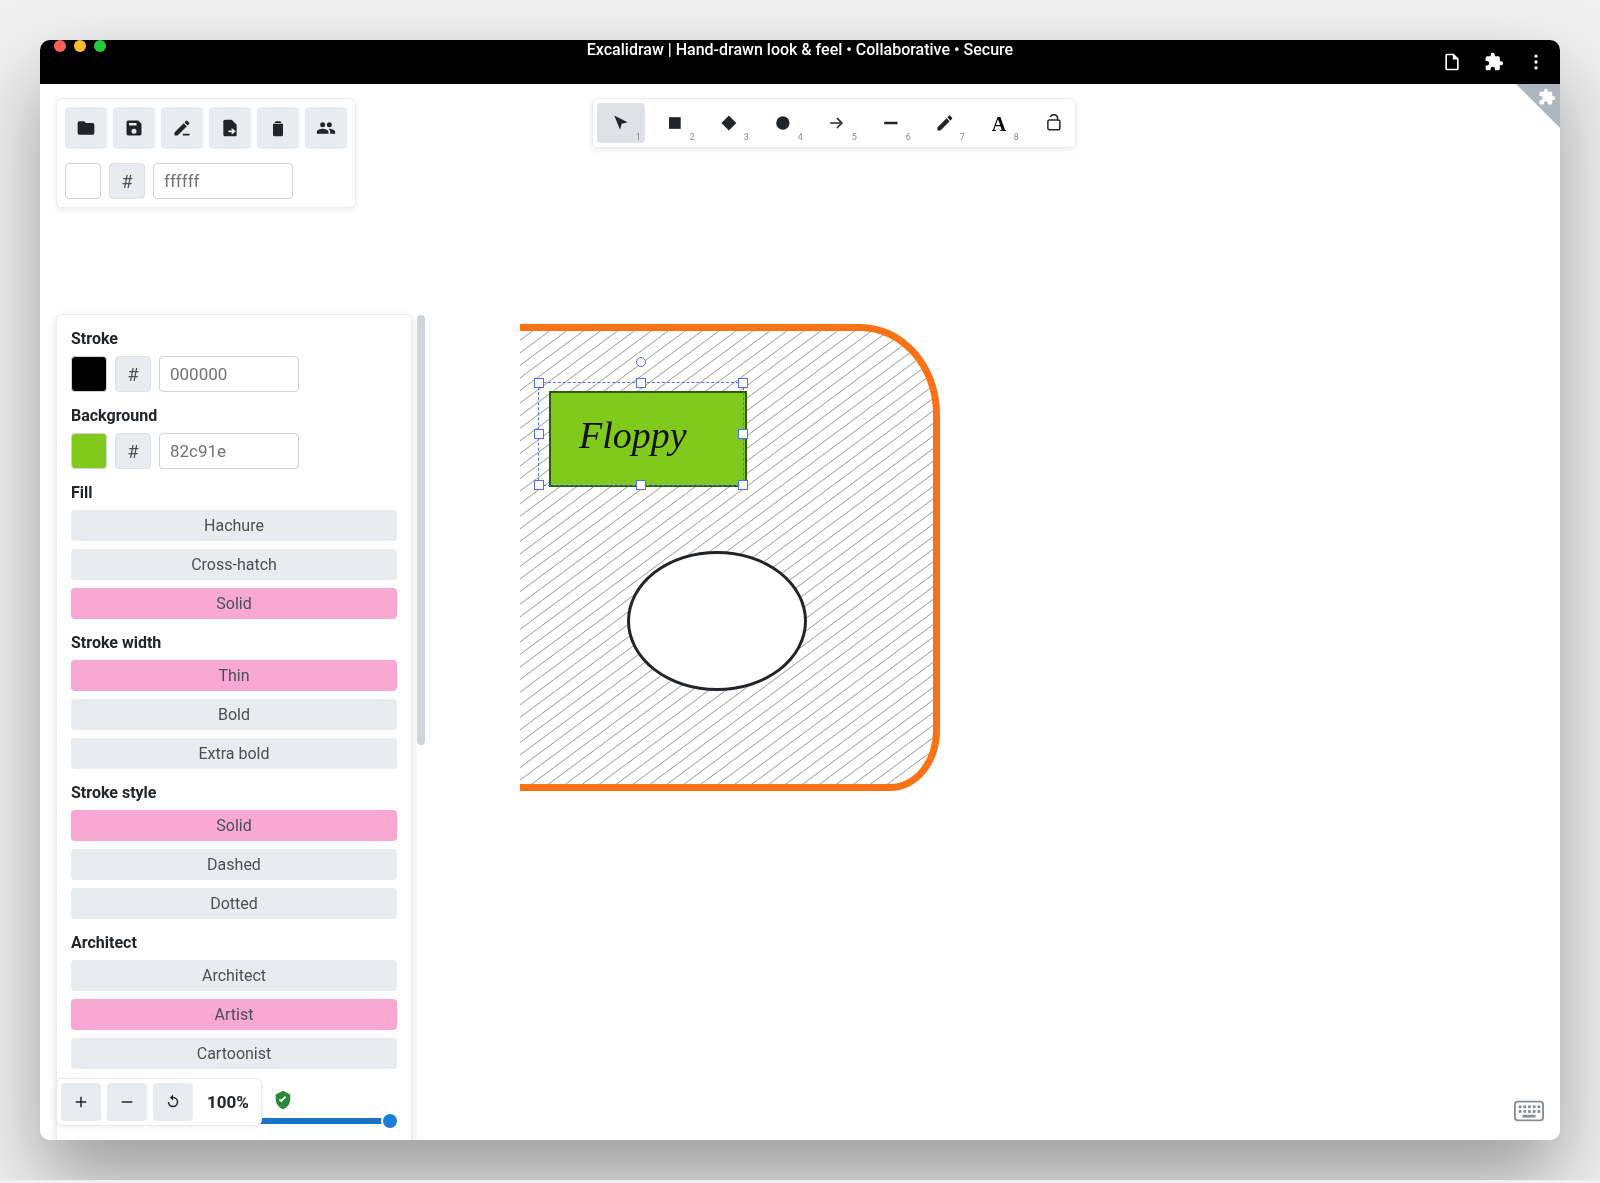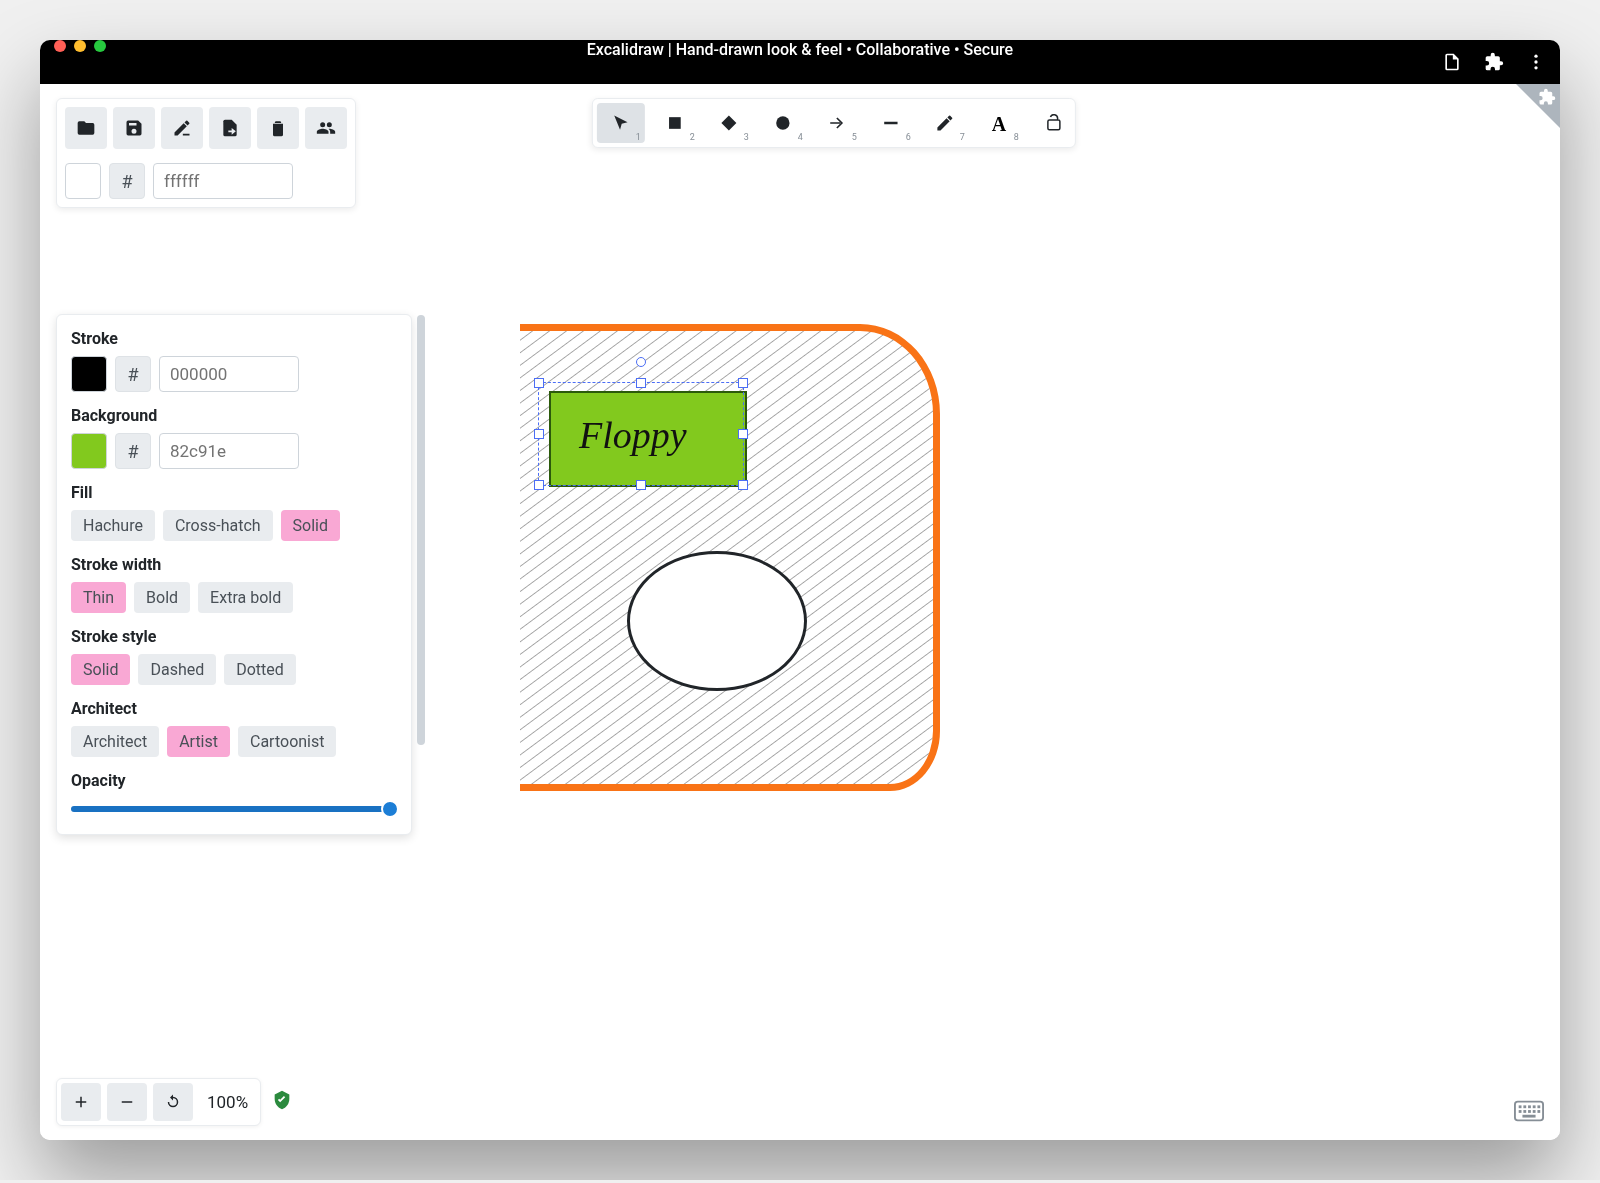--- a/index.html
+++ b/index.html
@@ -111,21 +111,21 @@
   position:absolute; top:230px; left:16px;
   width:356px; background:#fff;
   border:1px solid #e9ecef;
   border-radius:6px;
   padding:14px;
   box-shadow:0 3px 10px rgba(0,0,0,0.12);
 }
 .props-panel h6 { font-size:16px; font-weight:700; color:#212529; margin-bottom:8px; margin-top:14px; }
 .props-panel h6:first-child { margin-top:0; }
 .props-panel .color-row { margin-top:0; }
-.pill-row { display:flex; gap:8px; flex-wrap:wrap; }
+.pill-row { display:flex; gap:8px; flex-wrap:wrap;flex-direction:column; }
 .pill {
   padding:6px 12px; background:#e9ecef; border-radius:4px;
   font-size:16px; color:#495057; cursor:pointer; border:none;
 }
 .pill.selected { background:#f9a8d4; }
 .slider-wrap { margin-top:8px; position:relative; height:22px; }
 .slider-track {
   position:absolute; left:0; right:0; top:50%; transform:translateY(-50%);
   height:6px; background:#1971c2; border-radius:3px;
 }
@@ -135,21 +135,21 @@
   background:#1c7ed6; border:2px solid #fff;
 }
 .props-scrollbar {
   position:absolute; right:-14px; top:0; width:8px; height:430px;
   background:#ced4da; border-radius:4px;
 }
 
 
 .bottom-left {
   position:absolute; bottom:14px; left:16px;
-  display:flex; align-items:center; gap:10px;
+  display:flex; align-items:center; gap:10px;font-weight:bold;
 }
 .zoom-group {
   display:flex; align-items:center; gap:6px;
   background:#fff; border:1px solid #e9ecef; border-radius:6px; padding:4px;
   box-shadow:0 1px 4px rgba(0,0,0,0.06);
 }
 .zoom-btn {
   width:40px; height:38px; background:#e9ecef; border:none; border-radius:4px;
   display:flex; align-items:center; justify-content:center; cursor:pointer;
 }

